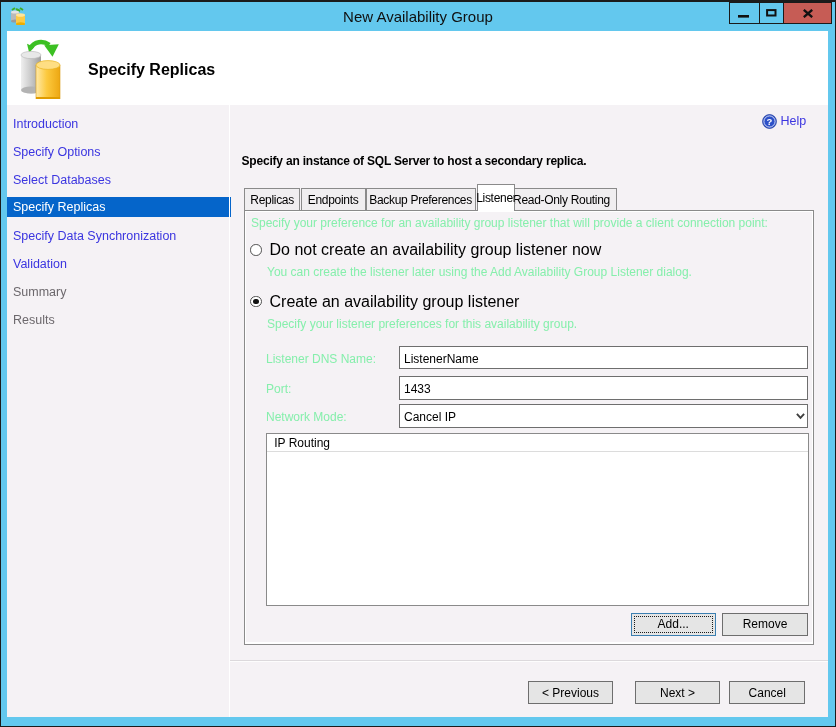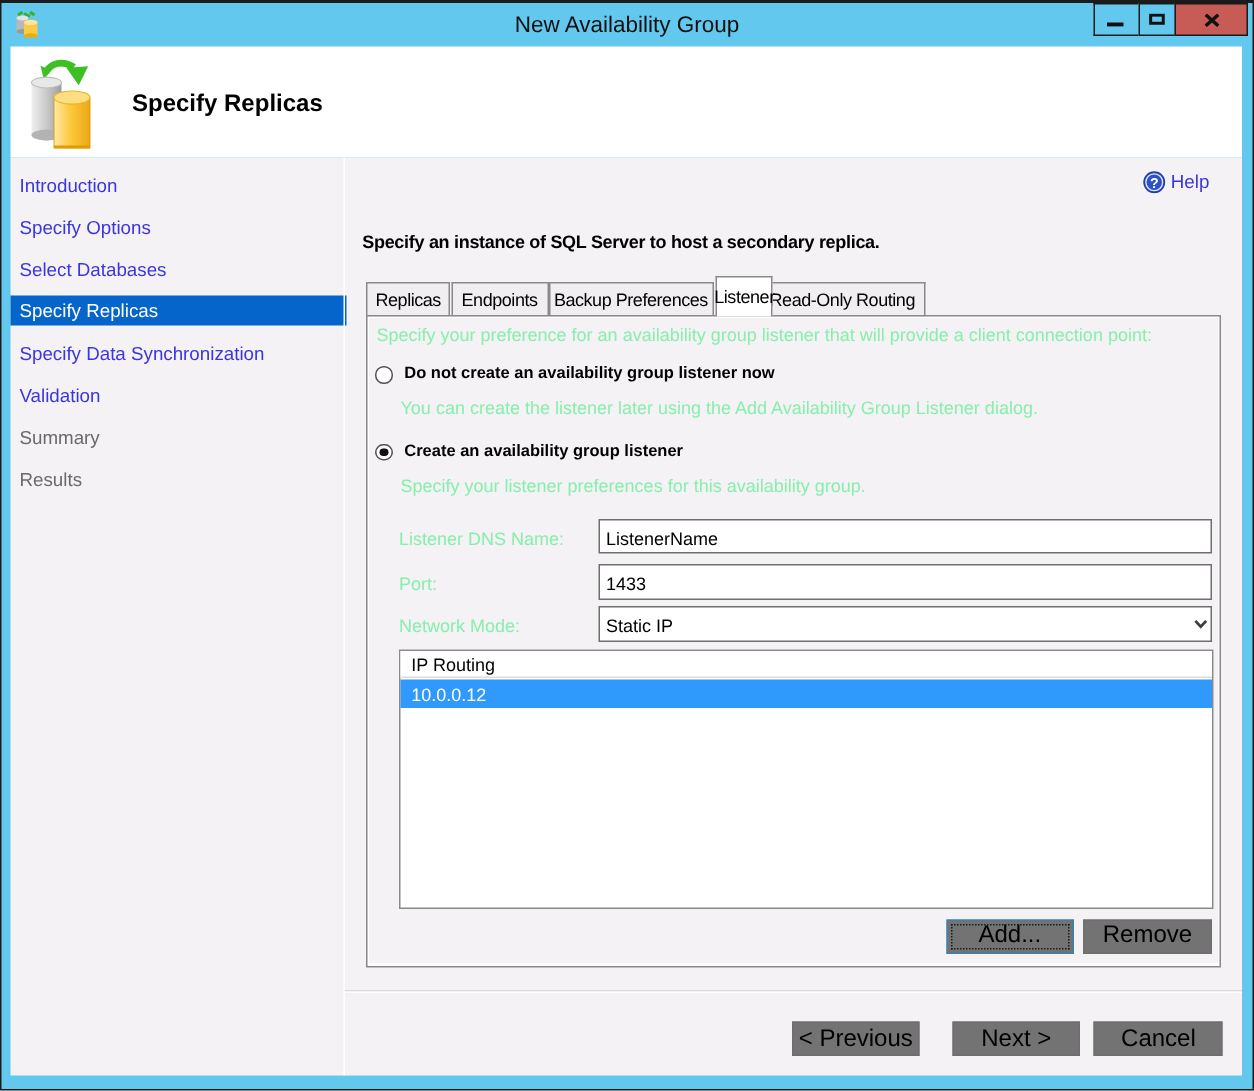--- a/index.html
+++ b/index.html
@@ -19,36 +19,36 @@
   .navgray{color:#6c686c}
   #navsel{left:7px;top:197px;width:218px;height:20.3px;background:#0565ca;color:#fff;font-size:12.5px;line-height:20.3px;padding-left:6px}
   #divider{left:228.5px;top:105px;width:1.8px;height:612px;background:#fff}
   
   #helptext{left:780.5px;top:111px;height:20px;line-height:20px;font-size:12.5px;color:#3b35e0}
   #boldline{left:241.5px;top:154.2px;font-size:12px;font-weight:bold;letter-spacing:-0.2px;color:#000}
   .tab{top:188px;height:21.8px;background:#f0eef0;border:1px solid #8a8a8a;border-bottom:none;box-sizing:border-box;font-size:12px;letter-spacing:-0.3px;color:#000;display:flex;align-items:flex-start;justify-content:center;padding-top:3.5px;z-index:2}
   #tabactive{top:184px;height:27.3px;background:#fff;z-index:4;padding-top:5.8px}
   #panel{left:243.8px;top:209.8px;width:570.7px;height:435.2px;border:1px solid #8a8a8a;box-sizing:border-box;box-shadow:inset 1px 1px 0 #fff,inset -1px -2px 0 #fff;z-index:1}
   .t12{font-size:12px;color:#86efac;line-height:15px;white-space:nowrap}
-  .b12{font-size:11px;font-weight:bold;color:#000;line-height:15px;white-space:nowrap}
+  .b12{font-size:16px;font-weight:normal;color:#000;line-height:15px;white-space:nowrap}
   .radio{left:250px;width:11.5px;height:11.5px;border:1px solid #505050;border-radius:50%;background:#fff;box-sizing:border-box}
   .rdot{position:absolute;left:1.9px;top:1.9px;width:5.7px;height:5.7px;border-radius:50%;background:#111}
   .input{left:399px;width:408.5px;height:23.4px;border:1px solid #6e6e6e;background:#fff;box-sizing:border-box;font-size:12px;color:#000;line-height:25px;padding-left:4px}
   #list{left:266.2px;top:432.6px;width:542.6px;height:173.4px;border:1px solid #8a8a8a;background:#fff;box-sizing:border-box}
   #listhdr{left:0;top:0;width:100%;height:18.2px;border-bottom:1px solid #dcdcdc;box-sizing:border-box;font-size:12px;line-height:19.5px;padding-left:7px;background:#fff}
   #listrow{left:0;top:19.2px;width:100%;height:19px;background:#2f99fc;color:#fff;font-size:12px;line-height:20px;padding-left:7px;box-sizing:border-box}
-  .btn{height:23.2px;background:#737373;border:1px solid #6e6e6e;box-sizing:border-box;font-size:16px;color:#000;display:flex;align-items:center;justify-content:center}
+  .btn{height:23.2px;background:#e5e5e5;border:1px solid #6e6e6e;box-sizing:border-box;font-size:12px;color:#000;display:flex;align-items:center;justify-content:center}
   #btnadd{left:630.8px;top:612.9px;width:84.9px;border:1.5px solid #3c7fb1}
   #btnadd .focus{position:absolute;left:2px;top:2px;right:2px;bottom:2px;border:1px dotted #1a1a1a}
   #btnremove{left:722.4px;top:612.9px;width:85.2px}
   #sep1{left:230px;top:660.4px;width:597.5px;height:1px;background:#dcd9dc}
   #sep2{left:230px;top:661.4px;width:597.5px;height:1px;background:#fdfdfd}
   #btnprev{left:528px;top:681.2px;width:85px}
   #btnnext{left:635px;top:681.2px;width:85px}
-  #btncancel{left:729.3px;top:681.2px;width:86px}
+  #btncancel{left:729.3px;top:681.2px;width:76px}
 </style>
 </head>
 <body>
 <div class="abs" id="frame"></div>
 <div class="abs" id="headerband"></div>
 <div class="abs" id="contentband"></div>
 
 <div class="abs" id="title">New Availability Group</div>
 <svg class="abs" style="left:10px;top:7px" width="16" height="18" viewBox="0 0 16 18">
   <path d="M2,3 L5,1 M6,2 L10,4 M10,1 l3,2" stroke="#3fae27" stroke-width="2" fill="none"></path>
@@ -142,28 +142,27 @@
     <div class="rdot"></div>
   </div>
 <div class="abs b12" style="left:269.5px;top:293.6px">Create an availability group listener</div>
 <div class="abs t12" style="left:267px;top:317px">Specify your listener preferences for this availability group.</div>
 
 <div class="abs t12" style="left:266px;top:352.3px">Listener DNS Name:</div>
 <div class="abs t12" style="left:266px;top:382.4px">Port:</div>
 <div class="abs t12" style="left:266px;top:409.9px">Network Mode:</div>
 <div class="abs input" style="top:345.9px">ListenerName</div>
 <div class="abs input" style="top:376.3px">1433</div>
-<div class="abs input" style="top:404.4px">Static IP</div>
+<div class="abs input" style="top:404.4px">Cancel IP</div>
 <svg class="abs" style="left:795.5px;top:412.8px" width="9" height="7" viewBox="0 0 9 7">
     <path d="M0.9,0.9 L4.5,4.8 L8.1,0.9" fill="none" stroke="#3f3f3f" stroke-width="1.9"></path>
   </svg>
 
 <div class="abs" id="list">
   <div class="abs" id="listhdr">IP Routing</div>
-  <div class="abs" id="listrow">10.0.0.12</div>
 </div>
 
 <div class="abs btn" id="btnadd">Add...<div class="focus"></div></div>
 <div class="abs btn" id="btnremove">Remove</div>
 
 <div class="abs" id="sep1"></div>
 <div class="abs" id="sep2"></div>
 <div class="abs btn" id="btnprev">&lt; Previous</div>
 <div class="abs btn" id="btnnext">Next &gt;</div>
 <div class="abs btn" id="btncancel">Cancel</div>

